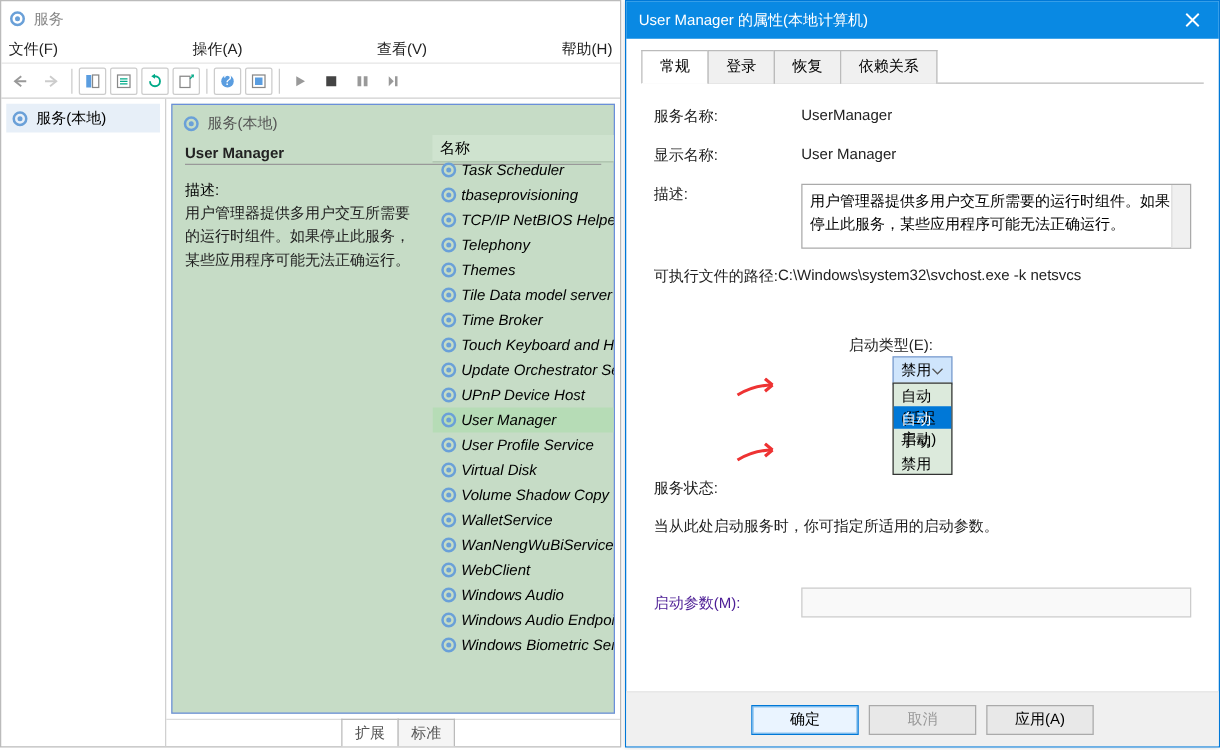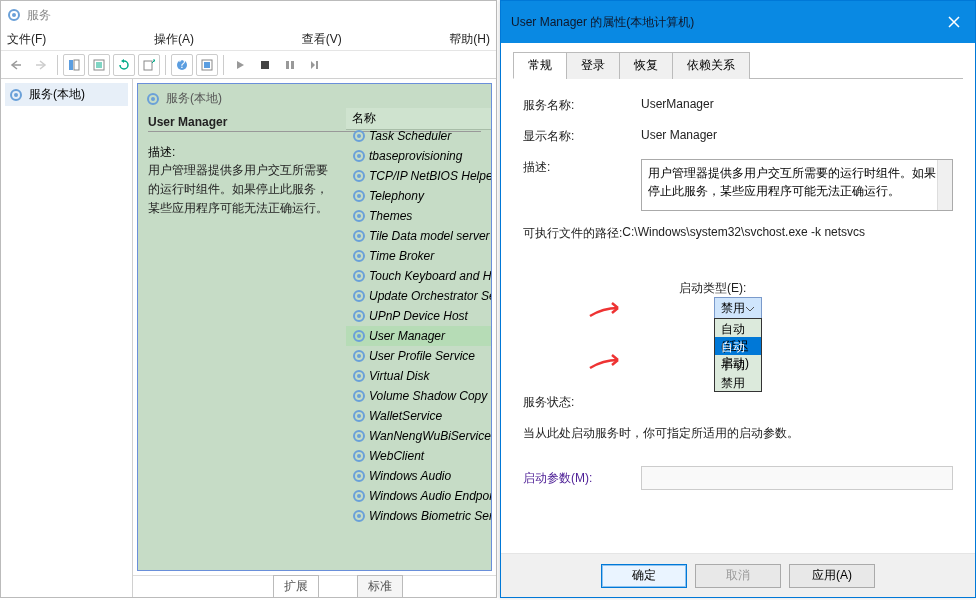--- a/index.html
+++ b/index.html
@@ -23,46 +23,46 @@
   .right-pane-inner { flex: 1; margin: 4px; border: 1px solid #6a8fda; background: #c6dcc6; display: flex; flex-direction: column; position: relative; }
   .rp-header { padding: 6px 8px 4px; display: flex; align-items: center; gap: 6px; color: #555; }
   .detail-pane { padding: 4px 10px 10px; }
   .detail-title { font-weight: bold; color: #222; margin-bottom: 12px; border-bottom: 1px solid #999; padding-bottom: 2px; }
   .detail-desc { color: #222; line-height: 1.6; max-width: 190px; }
   .col-head { position: absolute; left: 208px; top: 24px; right: 0; background: #cfe3cf; border-bottom: 1px solid #a8bda8; padding: 2px 6px; font-size: 12px; }
   .svc-list { position: absolute; left: 208px; top: 42px; right: 0; bottom: 0; overflow: hidden; }
   .svc-row { display: flex; align-items: center; gap: 3px; padding: 2px 6px; height: 20px; white-space: nowrap; font-style: italic; }
   .svc-row.selected { background: #b6dcb6; }
   .gear-ico { display: inline-flex; width: 14px; height: 14px; align-items: center; justify-content: center; }
-  .tabs-bottom { height: 22px; display: flex; align-items: flex-end; padding-left: 140px; border-top: 1px solid #ddd; gap: 39px; }
+  .tabs-bottom { height: 22px; display: flex; align-items: flex-end; padding-left: 140px; border-top: 1px solid #ddd; }
   .tabs-bottom .tab { border: 1px solid #bbb; border-bottom: none; background: #f5f5f5; padding: 2px 10px; font-size: 12px; color: #555; margin-right: -1px; }
   .tabs-bottom .tab.active { background: #fff; }
 
   
   .dlg { position: absolute; left: 500px; top: 0; width: 476px; height: 598px; background: #fff; border: 1px solid #0078d7; box-shadow: -1px 0 4px rgba(0,0,0,0.15); }
-  .dlg-title { height: 42px; background: #0989e3; color: #0f172a; display: flex; align-items: center; justify-content: space-between; padding: 0 8px 0 10px; font-size: 12px; }
+  .dlg-title { height: 30px; background: #0989e3; color: #ffffff; display: flex; align-items: center; justify-content: space-between; padding: 0 8px 0 10px; font-size: 12px; }
   .dlg-close { width: 42px; height: 30px; display: flex; align-items: center; justify-content: center; margin-right: -8px; }
   .dlg-body { padding: 8px 12px 0; }
   .dlg-tabs { display: flex; border-bottom: 1px solid #bbb; }
   .dlg-tab { padding: 4px 14px; border: 1px solid #bbb; border-bottom: none; background: #f0f0f0; margin-right: -1px; position: relative; top: 1px; }
   .dlg-tab.active { background: #fff; border-bottom: 1px solid #fff; }
   .dlg-content { padding: 18px 10px 8px; }
   .form-row { display: flex; align-items: flex-start; margin-bottom: 14px; }
   .form-row .lbl { width: 118px; color: #222; }
   .form-row .val { flex: 1; color: #222; }
   .desc-box { flex: 1; border: 1px solid #aaa; padding: 4px 6px; height: 52px; line-height: 1.5; font-size: 12px; position: relative; }
   .desc-box .sb { position: absolute; right: 0; top: 0; bottom: 0; width: 15px; background: #f0f0f0; border-left: 1px solid #ddd; }
   .select-box { flex: 1; border: 1px solid #7a9acb; background: #dceadc; padding: 2px 6px; height: 22px; display: flex; align-items: center; justify-content: flex-end; position: relative; }
   .select-box.open { background: #cfe5fc; }
   .dropdown { position: absolute; left: -1px; right: -1px; top: 20px; border: 1px solid #333; background: #dceadc; z-index: 10; }
   .dropdown .opt { padding: 2px 6px; height: 18px; }
   .dropdown .opt.hl { background: #0078d7; color: #fff; }
   .btn-row { display: flex; gap: 12px; margin: 8px 0 18px; }
   .btn { flex: 1; height: 26px; border: 1px solid #bbb; background: #f5f5f5; color: #888; display: flex; align-items: center; justify-content: center; }
-  .hint { color: #222; margin-bottom: 24px; }
+  .hint { color: #222; margin-bottom: 40px; }
   .param-row { display: flex; align-items: center; margin-bottom: 20px; }
   .param-row .lbl { width: 118px; color: #4c1d95; }
   .param-row .inp { flex: 1; border: 1px solid #ccc; height: 24px; background: #f9f9f9; }
   .dlg-footer { position: absolute; bottom: 0; left: 0; right: 0; height: 44px; border-top: 1px solid #e5e5e5; display: flex; justify-content: center; align-items: center; gap: 8px; padding: 0 12px; background: #f0f0f0; }
   .dlg-footer .fbtn { width: 86px; height: 24px; border: 1px solid #aaa; background: #e8e8e8; display: flex; align-items: center; justify-content: center; }
   .dlg-footer .fbtn.primary { border-color: #0078d7; background: #eaf4ff; box-shadow: 0 0 0 1px #8ec3f0 inset; }
   .dlg-footer .fbtn.cancel { color: #999; }
 
   .red-arrow { position: absolute; width: 40px; height: 16px; z-index: 20; pointer-events: none; }
 

